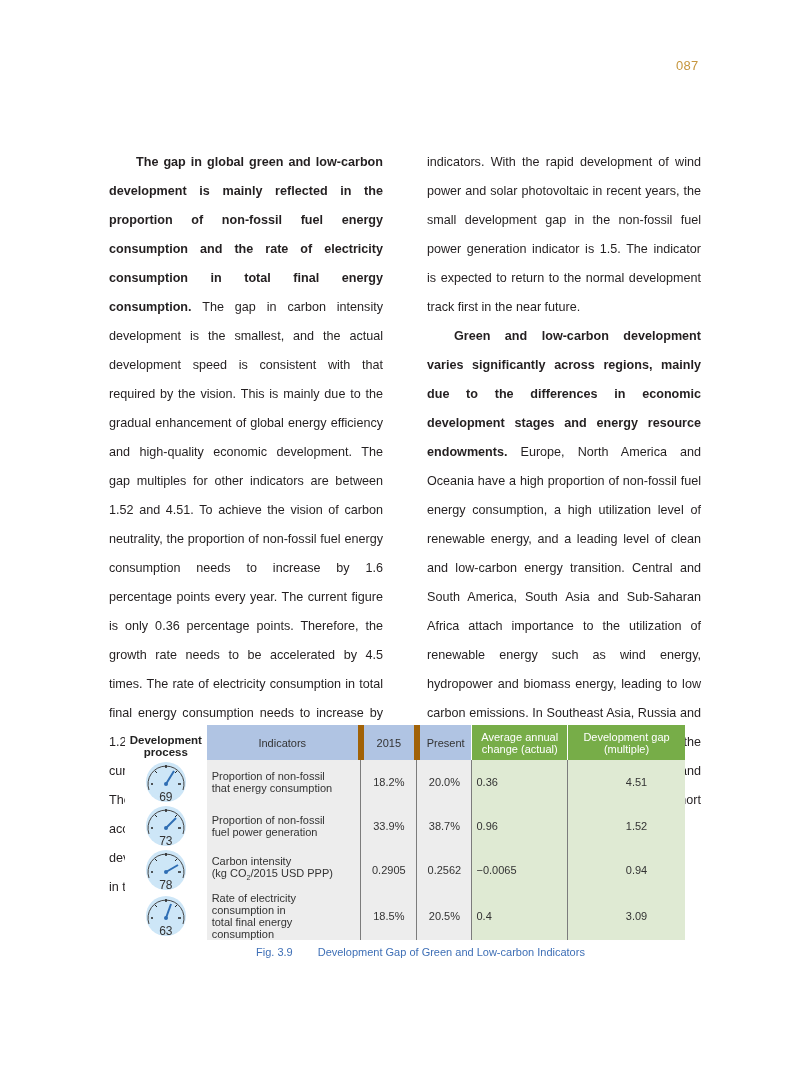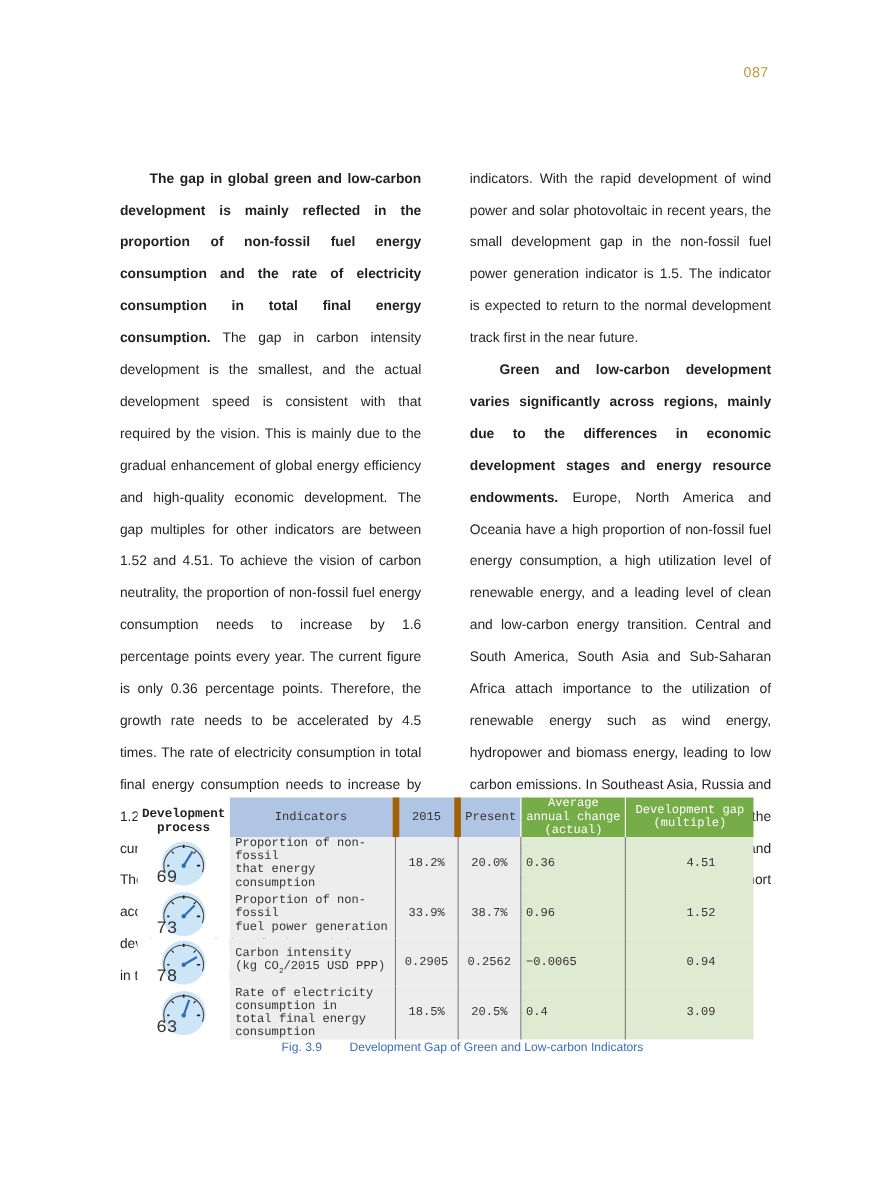--- a/index.html
+++ b/index.html
@@ -7,38 +7,38 @@
          font-family: "Liberation Sans", sans-serif; color: #231f20; }
   .page-num { position: absolute; left: 676px; top: 58px; font-size: 13px; color: #c6963e; letter-spacing: 0.3px; }
   .col { position: absolute; top: 148px; width: 274px; font-size: 12.6px; line-height: 29px; text-align: justify; }
   .col-left { left: 109px; }
   .col-right { left: 427px; }
   .col p { margin: 0; }
   .indent { text-indent: 27px; }
   .bold { font-weight: bold; }
 
   .fig { position: absolute; left: 125px; top: 725px; width: 560px; }
-  table { border-collapse: collapse; font-size: 11px; color: #333; font-family: Liberation Mono, monospace; }
+  table { border-collapse: collapse; font-size: 11px; color: #333; }
   th { font-weight: normal; height: 33px; padding: 0 4px; line-height: 12px; }
   th.dev { width: 74px; text-align: center; vertical-align: bottom; font-weight: bold; font-size: 11.5px; color: #222; background: #fff; padding-bottom: 2px; }
   th.blue { background: #b0c4e3; color: #333; }
   th.green { background: #77ad48; color: #ffffff; }
   td { height: 44px; padding: 0 4px; }
   td.gauge-cell { background: #fff; text-align: center; padding: 0; }
   td.ind { background: #ededed; text-align: left; width: 162px; padding-left: 5px; line-height: 12px; }
   td.num { background: #ededed; text-align: center; width: 45px; border-left: 1px solid #7c7c7c; }
   td.g1 { background: #dfead3; width: 97px; border-left: 1px solid #7c7c7c; }
   td.g2 { background: #dfead3; width: 99px; text-align: center; border-left: 1px solid #7c7c7c; padding-left: 24px; }
   th.c-ind { width: 162px; }
   th.c-num { width: 45px; border-left: 6px solid #a16207; }
   th.c-g1 { width: 97px; border-left: 1px solid #fff; }
   th.c-g2 { width: 99px; border-left: 1px solid #fff; }
   .gauge { position: relative; width: 50px; height: 44px; margin: 0 auto; }
   .gauge svg { position: absolute; left: 0; top: 0; }
-  .gauge-val { position: absolute; left: 0; width: 50px; bottom: 0px; text-align: left; font-size: 16px; color: #333; }
+  .gauge-val { position: absolute; left: 0; width: 50px; bottom: 0px; text-align: center; font-size: 12px; color: #333; }
   .caption { position: absolute; left: 240px; top: 946px; font-size: 11px; color: #3e6fb6; }
   .caption span { margin-right: 9px; padding-left: 16px; }
   sub { font-size: 7px; }
 </style>
 </head>
 <body>
 
 <div class="page-num">087</div>
 
 <div class="col col-left">

